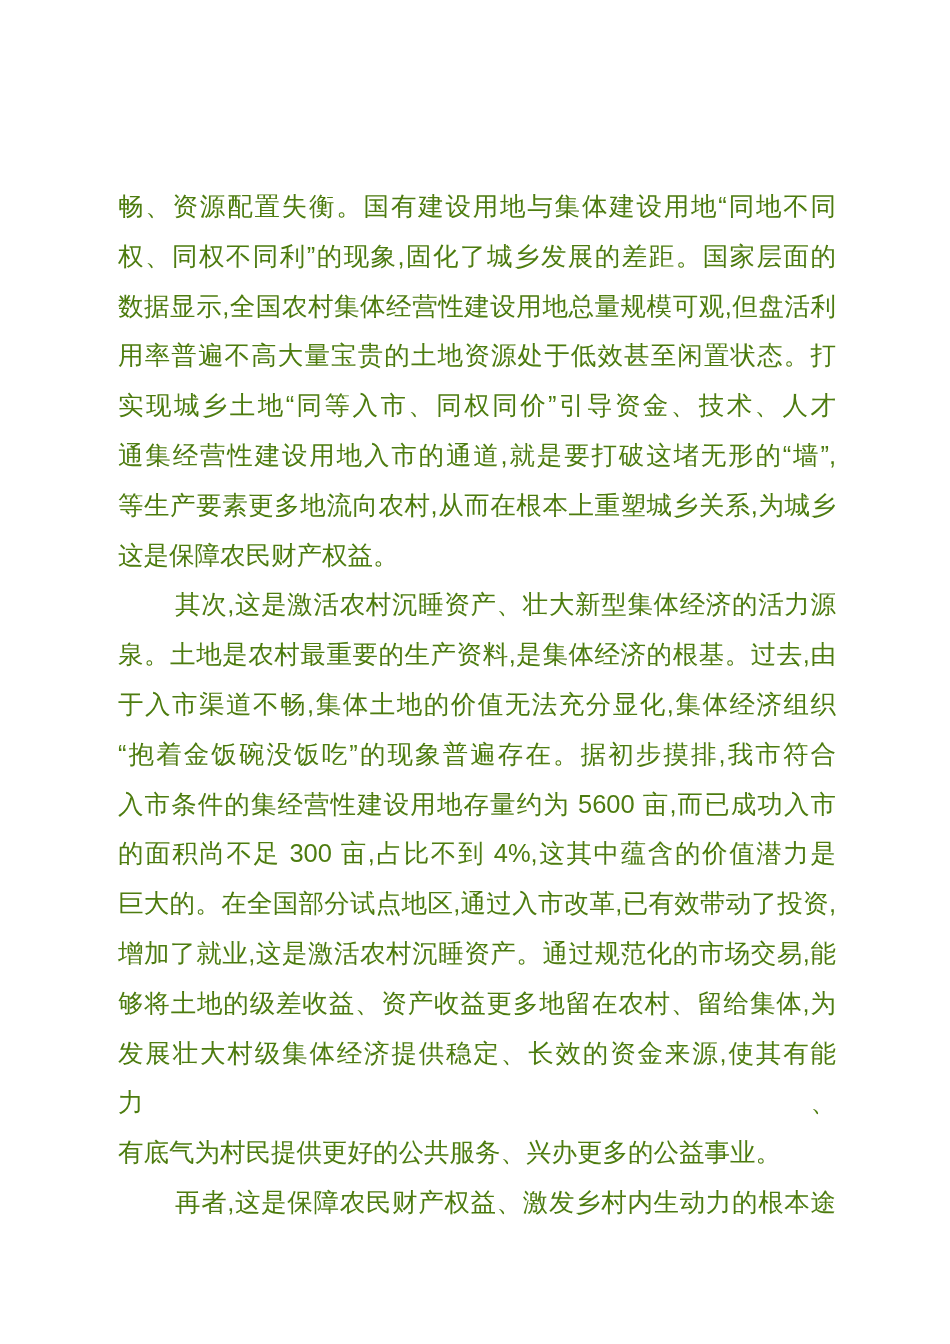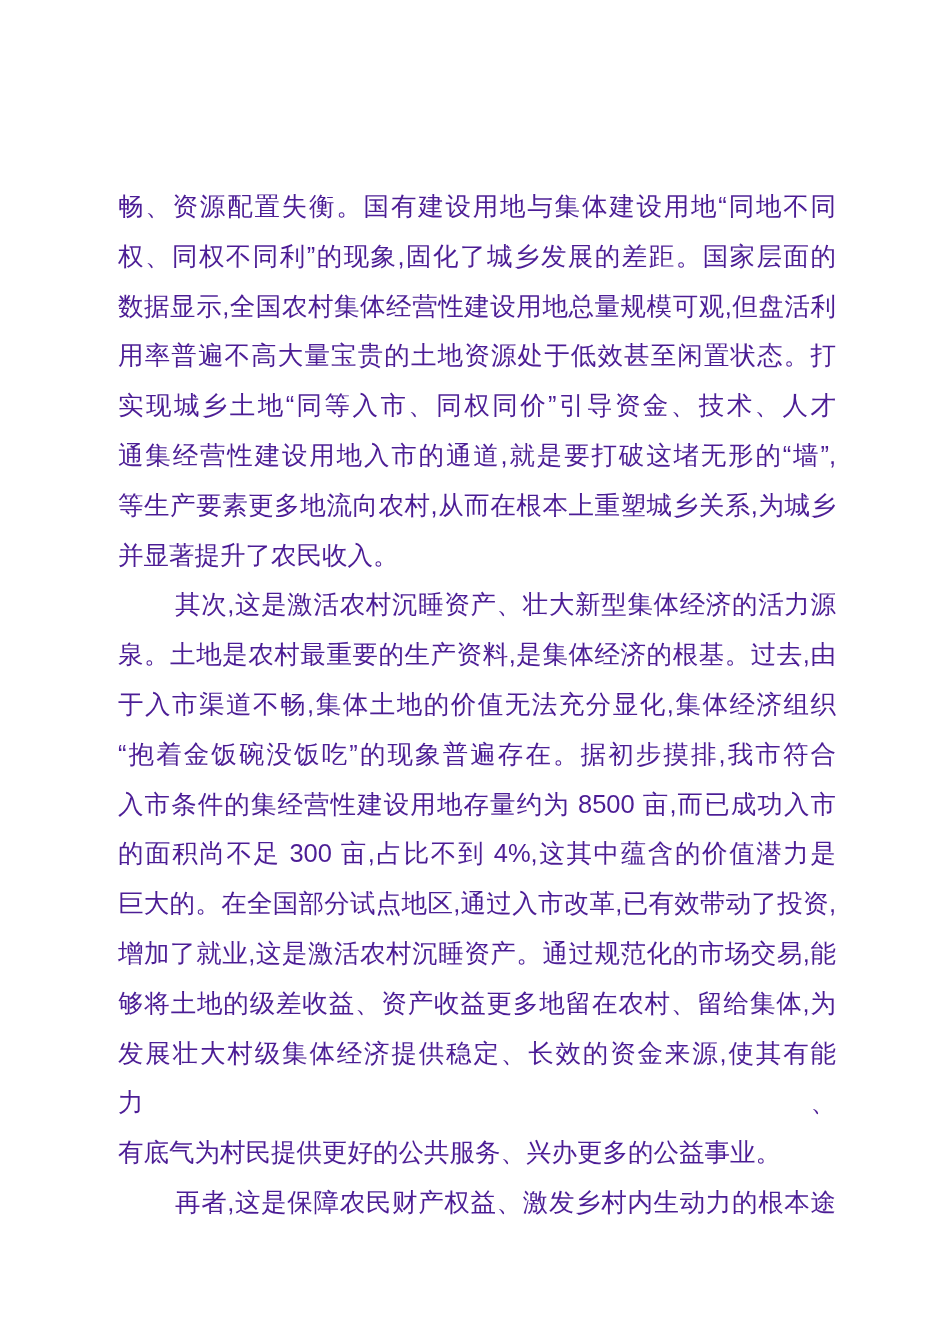--- a/index.html
+++ b/index.html
@@ -17,21 +17,21 @@
     width: 950px;
     height: 1344px;
     background: #ffffff;
     overflow: hidden;
   }
   .text-block {
     position: absolute;
     left: 118px;
     top: 182px;
     width: 718px;
-    color: #4c1d95;
+    color: #4d7c0f;
     font-size: 25.5px;
     line-height: 49.8px;
     font-weight: 400;
   }
   .line {
     text-align: justify;
     text-align-last: justify;
   }
   .line.para-end {
     text-align: left;
@@ -46,26 +46,26 @@
 
 <div class="page">
   <div class="text-block" id="text-block">
       <div class="line">畅、资源配置失衡。国有建设用地与集体建设用地“同地不同</div>
       <div class="line">权、同权不同利”的现象,固化了城乡发展的差距。国家层面的</div>
       <div class="line">数据显示,全国农村集体经营性建设用地总量规模可观,但盘活利</div>
       <div class="line">用率普遍不高大量宝贵的土地资源处于低效甚至闲置状态。打</div>
       <div class="line">实现城乡土地“同等入市、同权同价”引导资金、技术、人才</div>
       <div class="line">通集经营性建设用地入市的通道,就是要打破这堵无形的“墙”,</div>
       <div class="line">等生产要素更多地流向农村,从而在根本上重塑城乡关系,为城乡</div>
-      <div class="line para-end">并显著提升了农民收入。</div>
+      <div class="line para-end">这是保障农民财产权益。</div>
       <div class="line indent">其次,这是激活农村沉睡资产、壮大新型集体经济的活力源</div>
       <div class="line">泉。土地是农村最重要的生产资料,是集体经济的根基。过去,由</div>
       <div class="line">于入市渠道不畅,集体土地的价值无法充分显化,集体经济组织</div>
       <div class="line">“抱着金饭碗没饭吃”的现象普遍存在。据初步摸排,我市符合</div>
-      <div class="line">入市条件的集经营性建设用地存量约为 8500 亩,而已成功入市</div>
+      <div class="line">入市条件的集经营性建设用地存量约为 5600 亩,而已成功入市</div>
       <div class="line">的面积尚不足 300 亩,占比不到 4%,这其中蕴含的价值潜力是</div>
       <div class="line">巨大的。在全国部分试点地区,通过入市改革,已有效带动了投资,</div>
       <div class="line">增加了就业,这是激活农村沉睡资产。通过规范化的市场交易,能</div>
       <div class="line">够将土地的级差收益、资产收益更多地留在农村、留给集体,为</div>
       <div class="line">发展壮大村级集体经济提供稳定、长效的资金来源,使其有能力、</div>
       <div class="line para-end">有底气为村民提供更好的公共服务、兴办更多的公益事业。</div>
       <div class="line indent">再者,这是保障农民财产权益、激发乡村内生动力的根本途</div>
     </div>
 </div>
 

